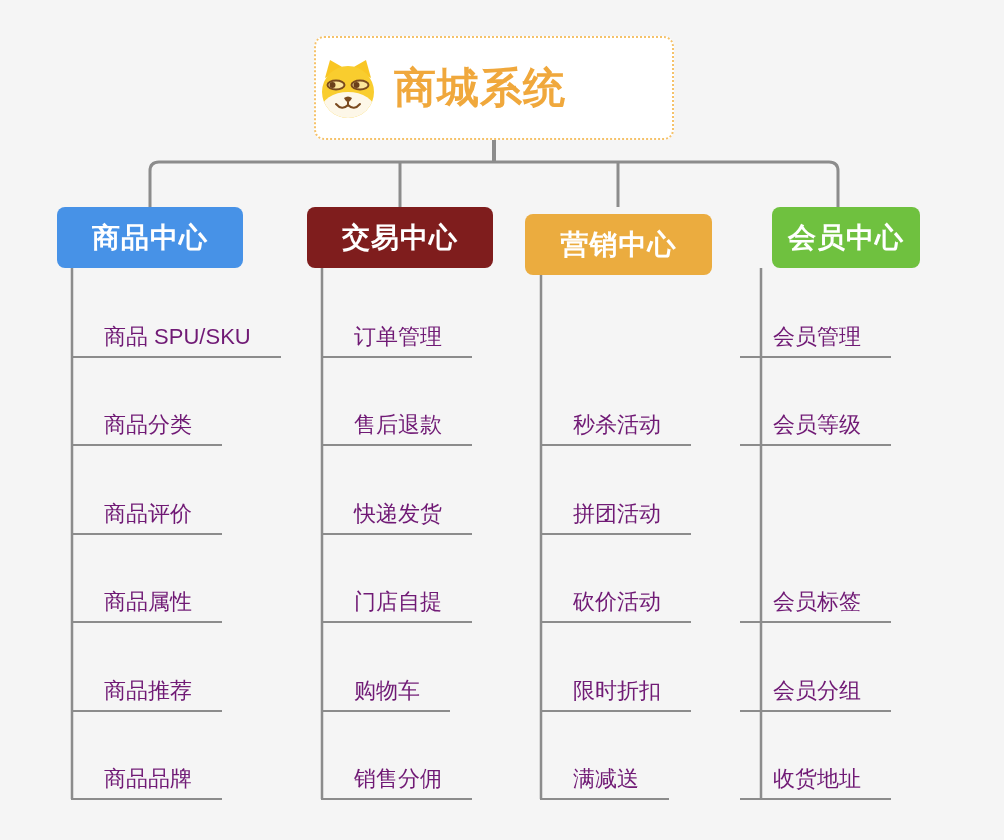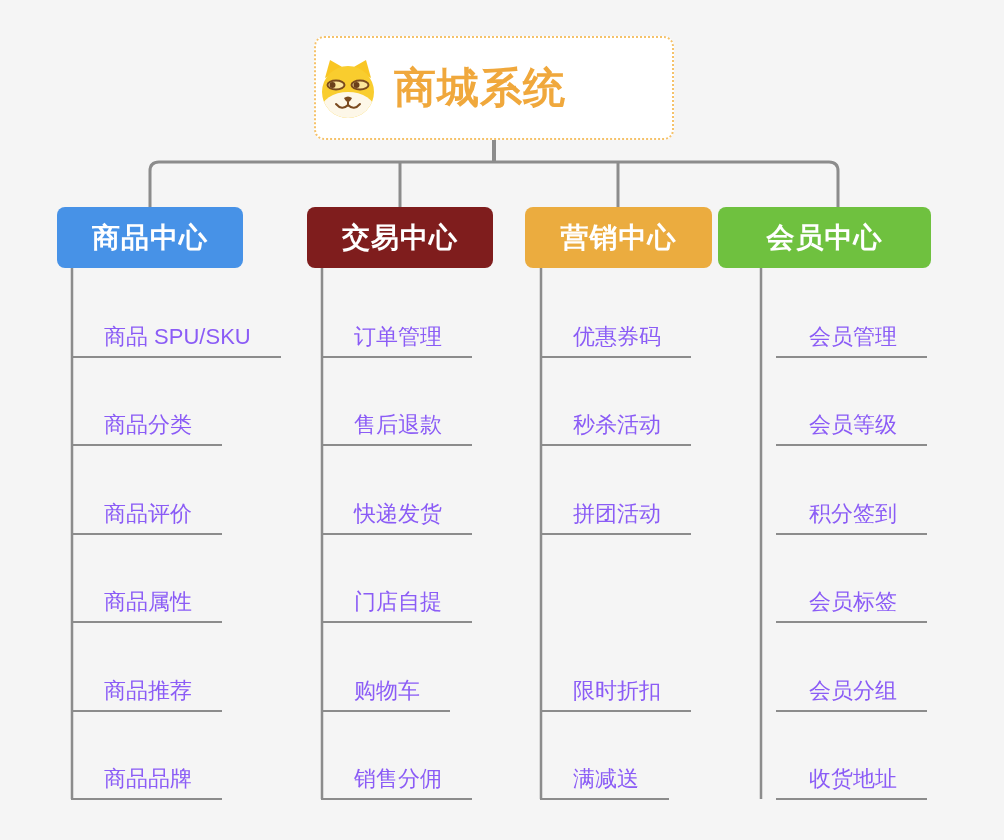--- a/index.html
+++ b/index.html
@@ -28,31 +28,31 @@
   
   .branch{
     position:absolute;top:207px;height:61px;border-radius:8px;
     display:flex;align-items:center;justify-content:center;
     color:#ffffff;font-size:28px;font-weight:700;letter-spacing:1px;
     box-sizing:border-box;white-space:nowrap;
   }
   .b1{left:57px;width:186px;}
   .b2{left:307px;width:186px;}
   .b3{left:525px;width:187px;}
-  .b4{left:718px;width:213px;}
+  .b4{left:772px;width:148px;}
 
   
   .item{
     position:absolute;
-    font-size:22px;color:#8b5cf6;line-height:26px;
+    font-size:22px;color:#701a75;line-height:26px;
     padding:0 30px 6px 33px;
     border-bottom:2px solid #8c8c8c;
     white-space:nowrap;
   }
-  .c1{left:71px;} .c2{left:321px;text-align:center;} .c3{left:540px;} .c4{left:776px;}
+  .c1{left:71px;} .c2{left:321px;text-align:center;} .c3{left:540px;} .c4{left:740px;}
   .r1{top:324px;} .r2{top:412px;} .r3{top:501px;}
   .r4{top:589px;} .r5{top:678px;} .r6{top:766px;}
 </style>
 </head>
 <body>
 
 <div class="canvas">
 
   <svg class="connectors" viewBox="0 0 1004 840" xmlns="http://www.w3.org/2000/svg">
     <g stroke="#8c8c8c" fill="none">
@@ -91,43 +91,42 @@
 
       <path d="M28 42 Q32 39 36 42 Q34 46 32 46 Q30 46 28 42 Z" fill="#7a4a1f"></path>
 
       <path d="M32 46 V49 M20 48 Q26 55 32 49 Q38 55 44 48" stroke="#7a4a1f" stroke-width="2" fill="none" stroke-linecap="round"></path>
     </svg>
     <span class="root-title">商城系统</span>
   </div>
 
   <div class="branch b1" style="background-color: rgb(71, 146, 231);">商品中心</div>
   <div class="branch b2" style="background-color: #7f1d1d;">交易中心</div>
-  <div class="branch b3" style="background-color: rgb(235, 172, 63);">营销中心</div>
+  <div class="branch b3" style="background-color: rgb(235, 172, 63); margin-top: 7px;">营销中心</div>
   <div class="branch b4" style="background-color: rgb(111, 193, 63);">会员中心</div>
 
   <div class="item c1 r1">商品 SPU/SKU</div>
   <div class="item c1 r2">商品分类</div>
   <div class="item c1 r3">商品评价</div>
   <div class="item c1 r5">商品推荐</div>
   <div class="item c1 r4">商品属性</div>
   <div class="item c1 r6">商品品牌</div>
 
   <div class="item c2 r1">订单管理</div>
   <div class="item c2 r2">售后退款</div>
   <div class="item c2 r3">快递发货</div>
   <div class="item c2 r4">门店自提</div>
   <div class="item c2 r5">购物车</div>
   <div class="item c2 r6">销售分佣</div>
 
-  <div class="item c3 r1">优惠券码</div>
   <div class="item c3 r2">秒杀活动</div>
   <div class="item c3 r3">拼团活动</div>
+  <div class="item c3 r4">砍价活动</div>
   <div class="item c3 r5">限时折扣</div>
   <div class="item c3 r6">满减送</div>
 
   <div class="item c4 r1">会员管理</div>
   <div class="item c4 r2">会员等级</div>
-  <div class="item c4 r3">积分签到</div>
   <div class="item c4 r4">会员标签</div>
   <div class="item c4 r5">会员分组</div>
   <div class="item c4 r6">收货地址</div>
 
 </div>
 
 </body></html>

